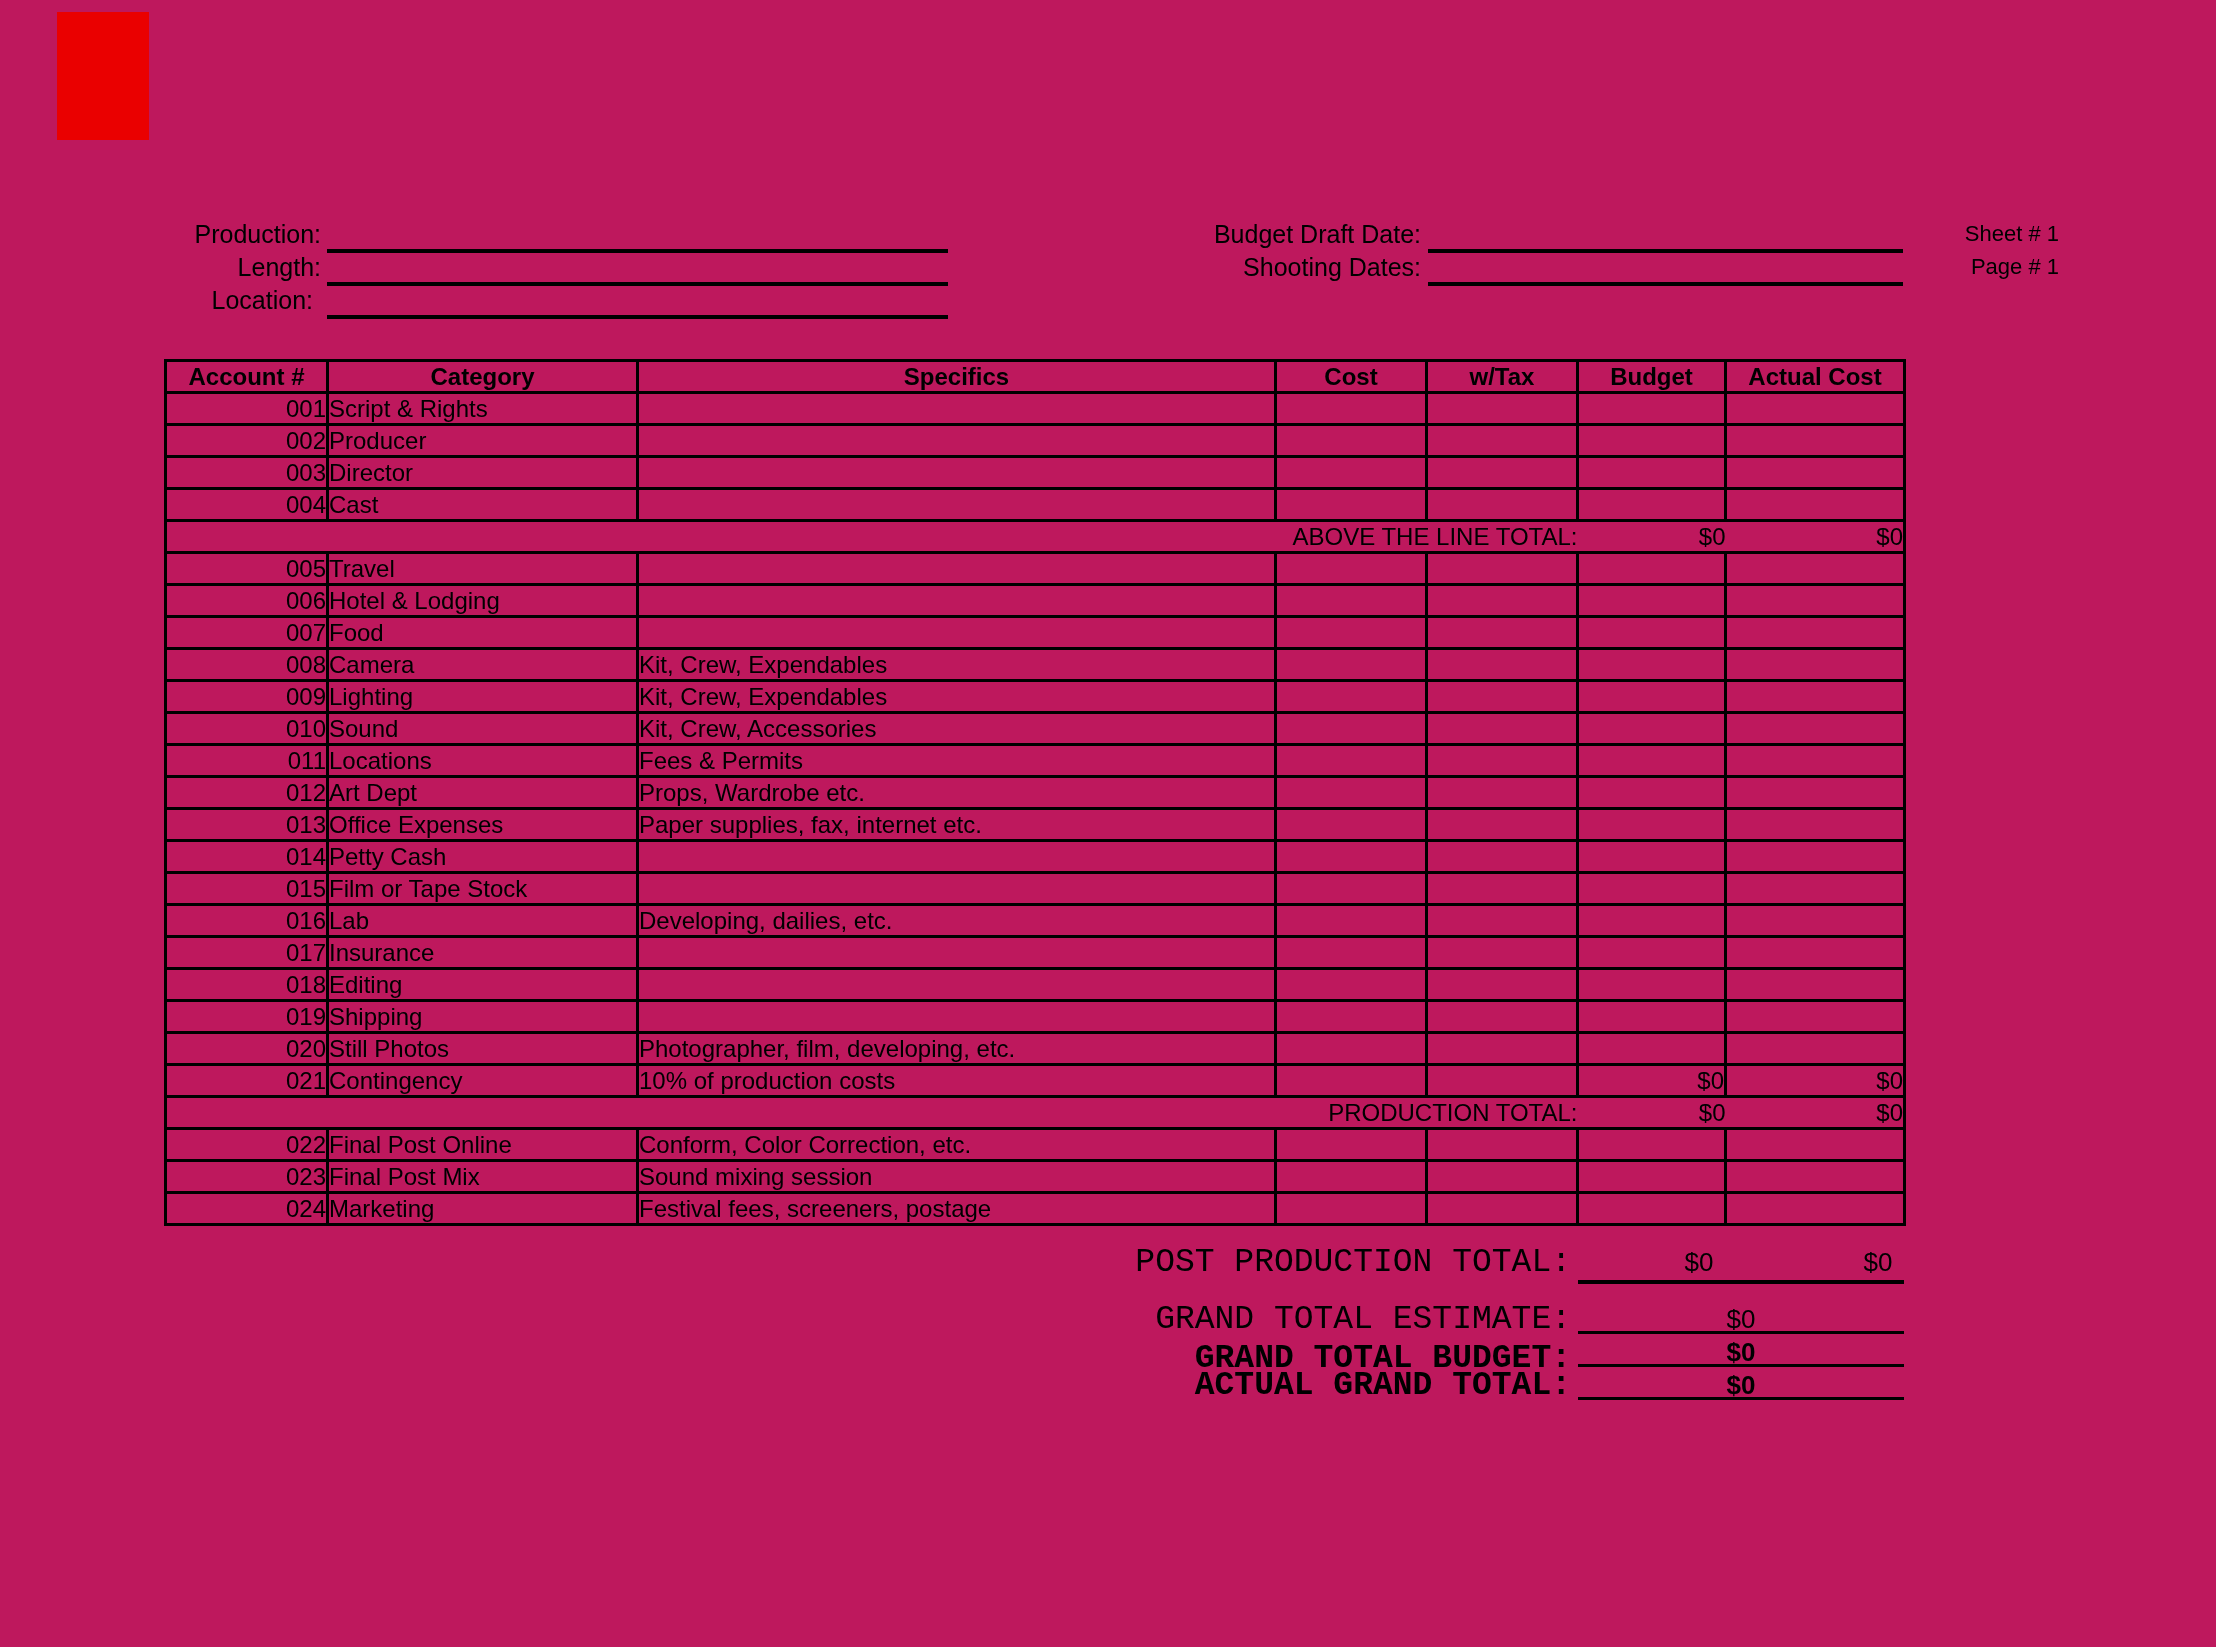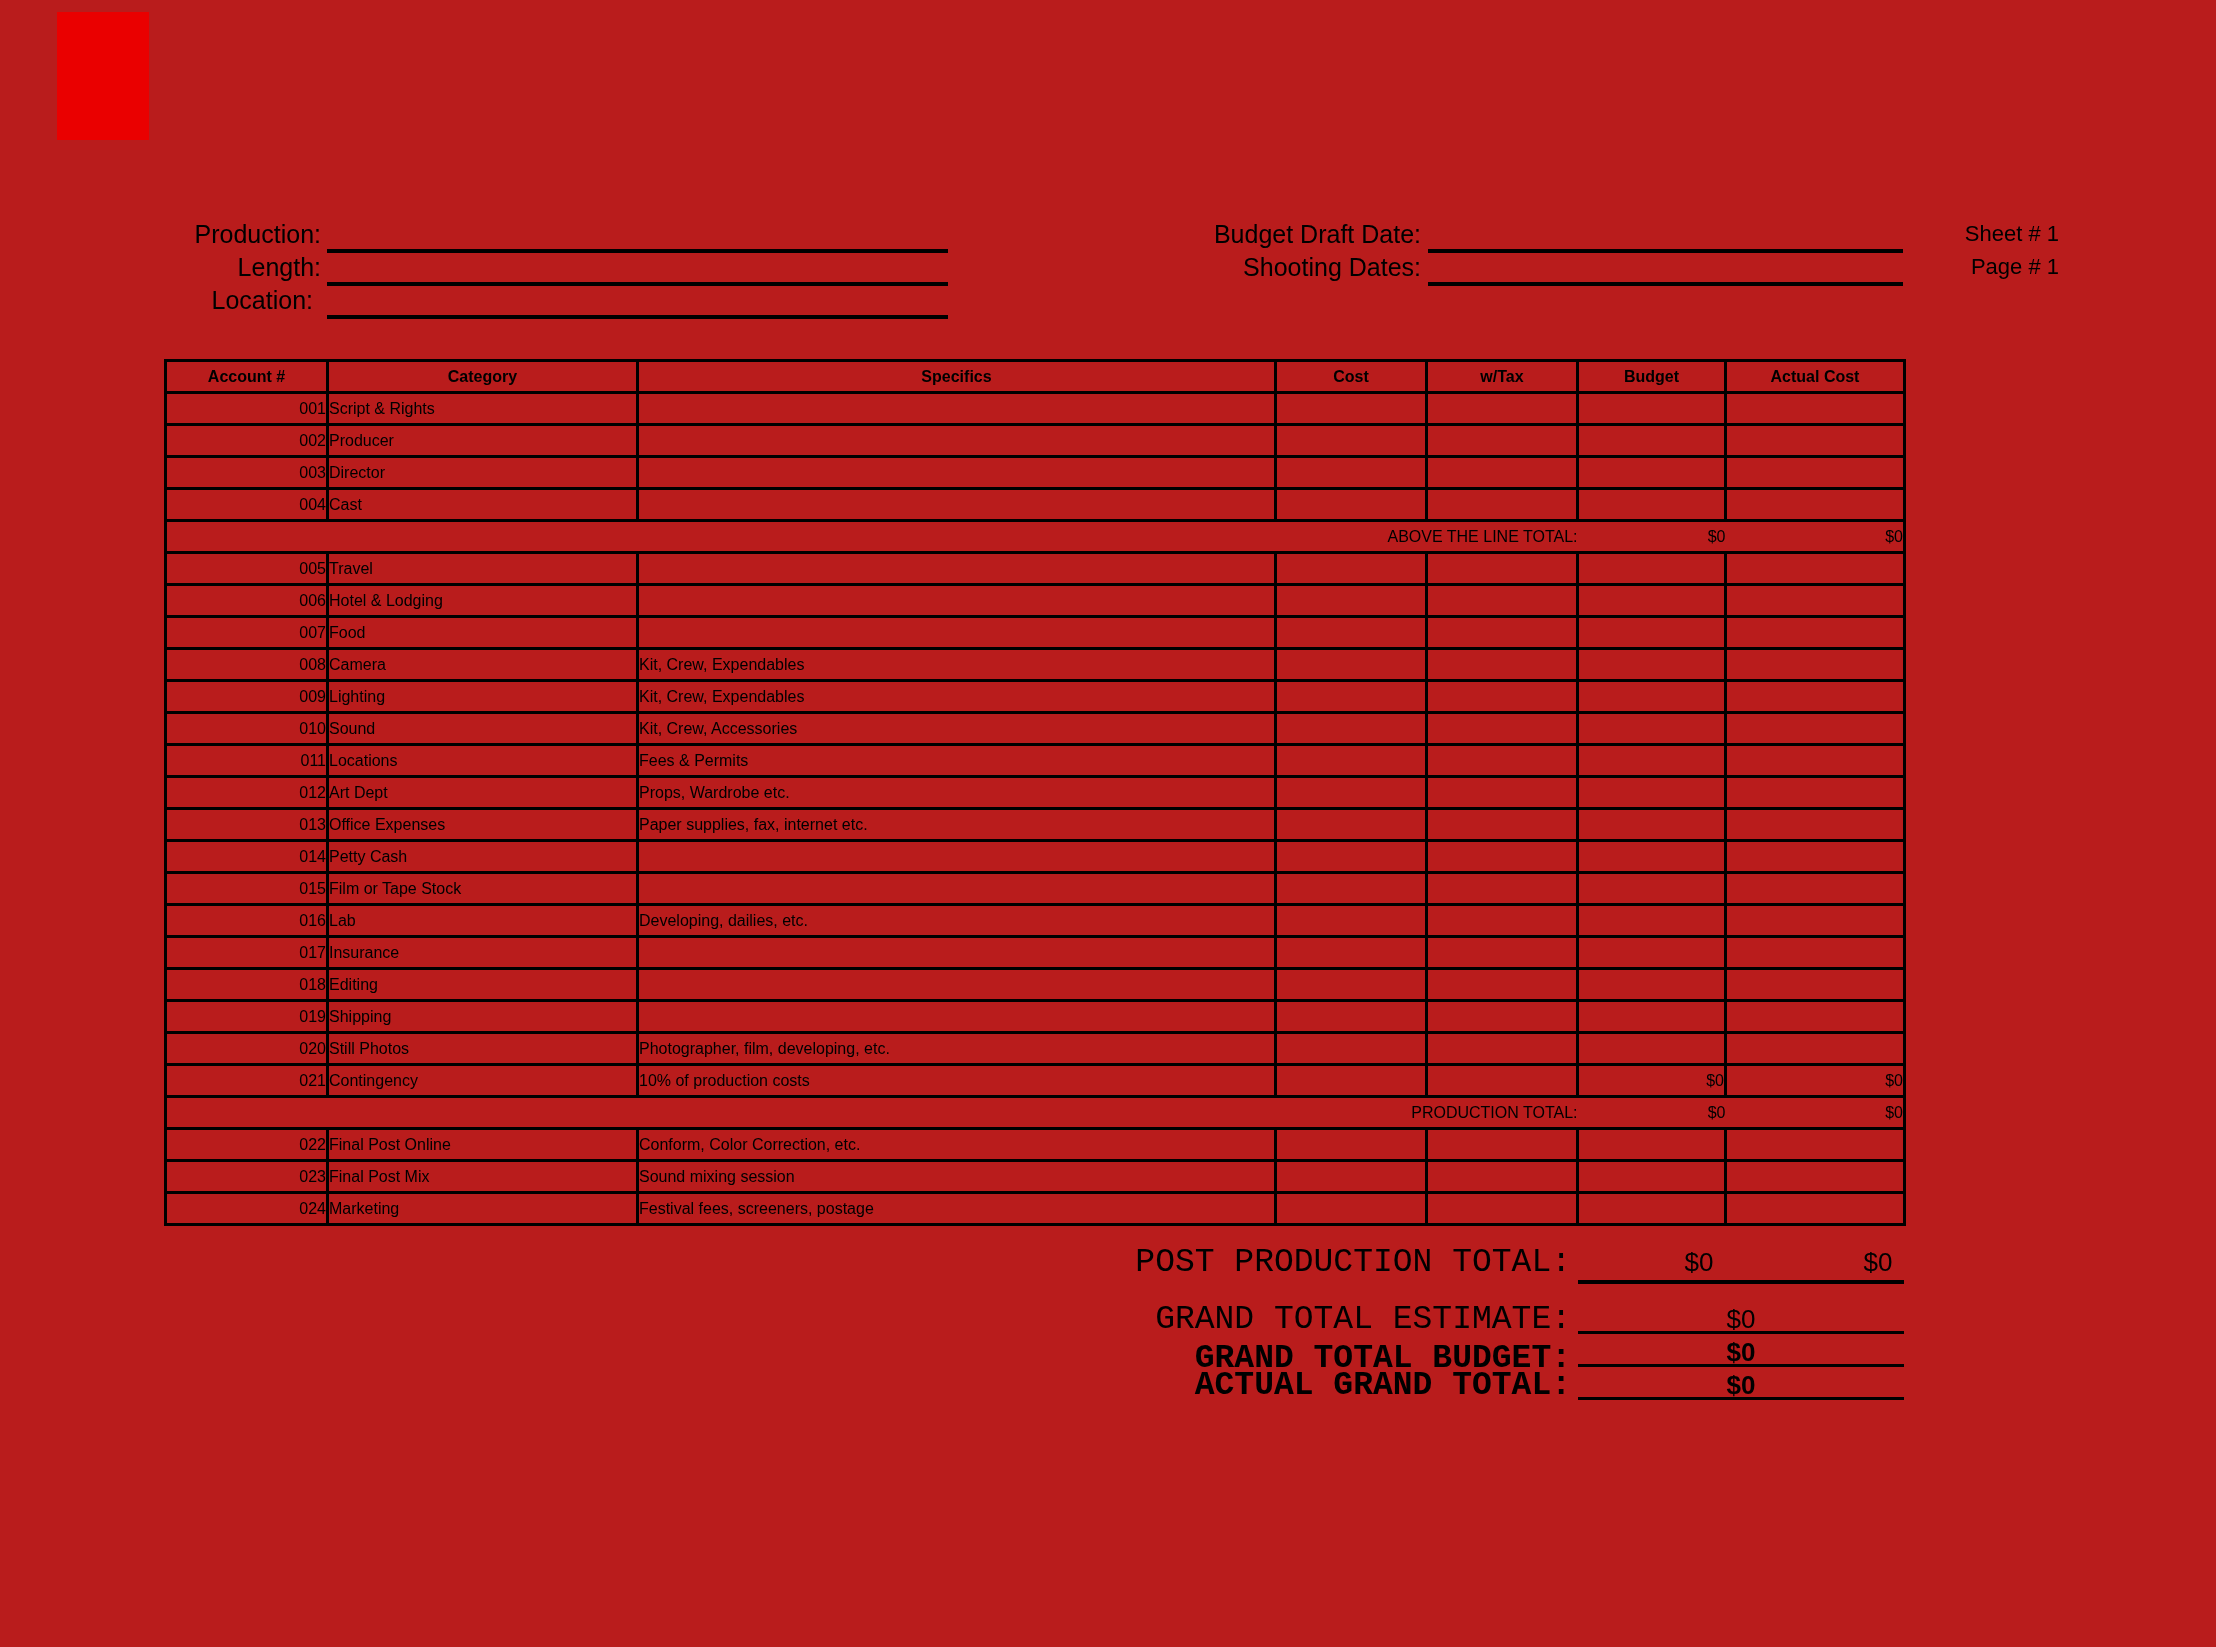--- a/index.html
+++ b/index.html
@@ -1,28 +1,28 @@
 <!DOCTYPE html>
 <html style="font-size:14px"><head>
 <meta charset="utf-8">
 <style>
   html,body { margin:0; padding:0; background:#ffffff; }
   .page {
-    position:relative; width:2217px; height:1647px; background:#b91c1c;
+    position:relative; width:2217px; height:1647px; background:#be185d;
     font-family:"Liberation Sans", sans-serif; color:#000; overflow:hidden;
   }
   .abs { position:absolute; }
   .marker { background:#ea0000; }
   .flabel { font-size:25px; line-height:30px; text-align:right; white-space:nowrap; }
   .fline  { height:3.5px; background:#000; }
   .sheetno{ font-size:22px; line-height:30px; text-align:right; white-space:nowrap; }
 
   table.budget {
     position:absolute; left:164px; top:359px; width:1740px;
-    border-collapse:collapse; table-layout:fixed; font-size:16px;
+    border-collapse:collapse; table-layout:fixed; font-size:24px;
   }
   table.budget { border:3.5px solid #000; }
   table.budget td, table.budget th {
     border:3.5px solid #000; height:29px; padding:0;
     line-height:29px; vertical-align:middle; overflow:hidden; white-space:nowrap;
   }
   table.budget th { font-weight:bold; text-align:center; }
   td.acc  { text-align:right; padding-right:5.3px; }
   td.cat, td.spec { text-align:left; padding-left:5.3px; }
   td.num  { text-align:right; padding-right:10.6px; }

